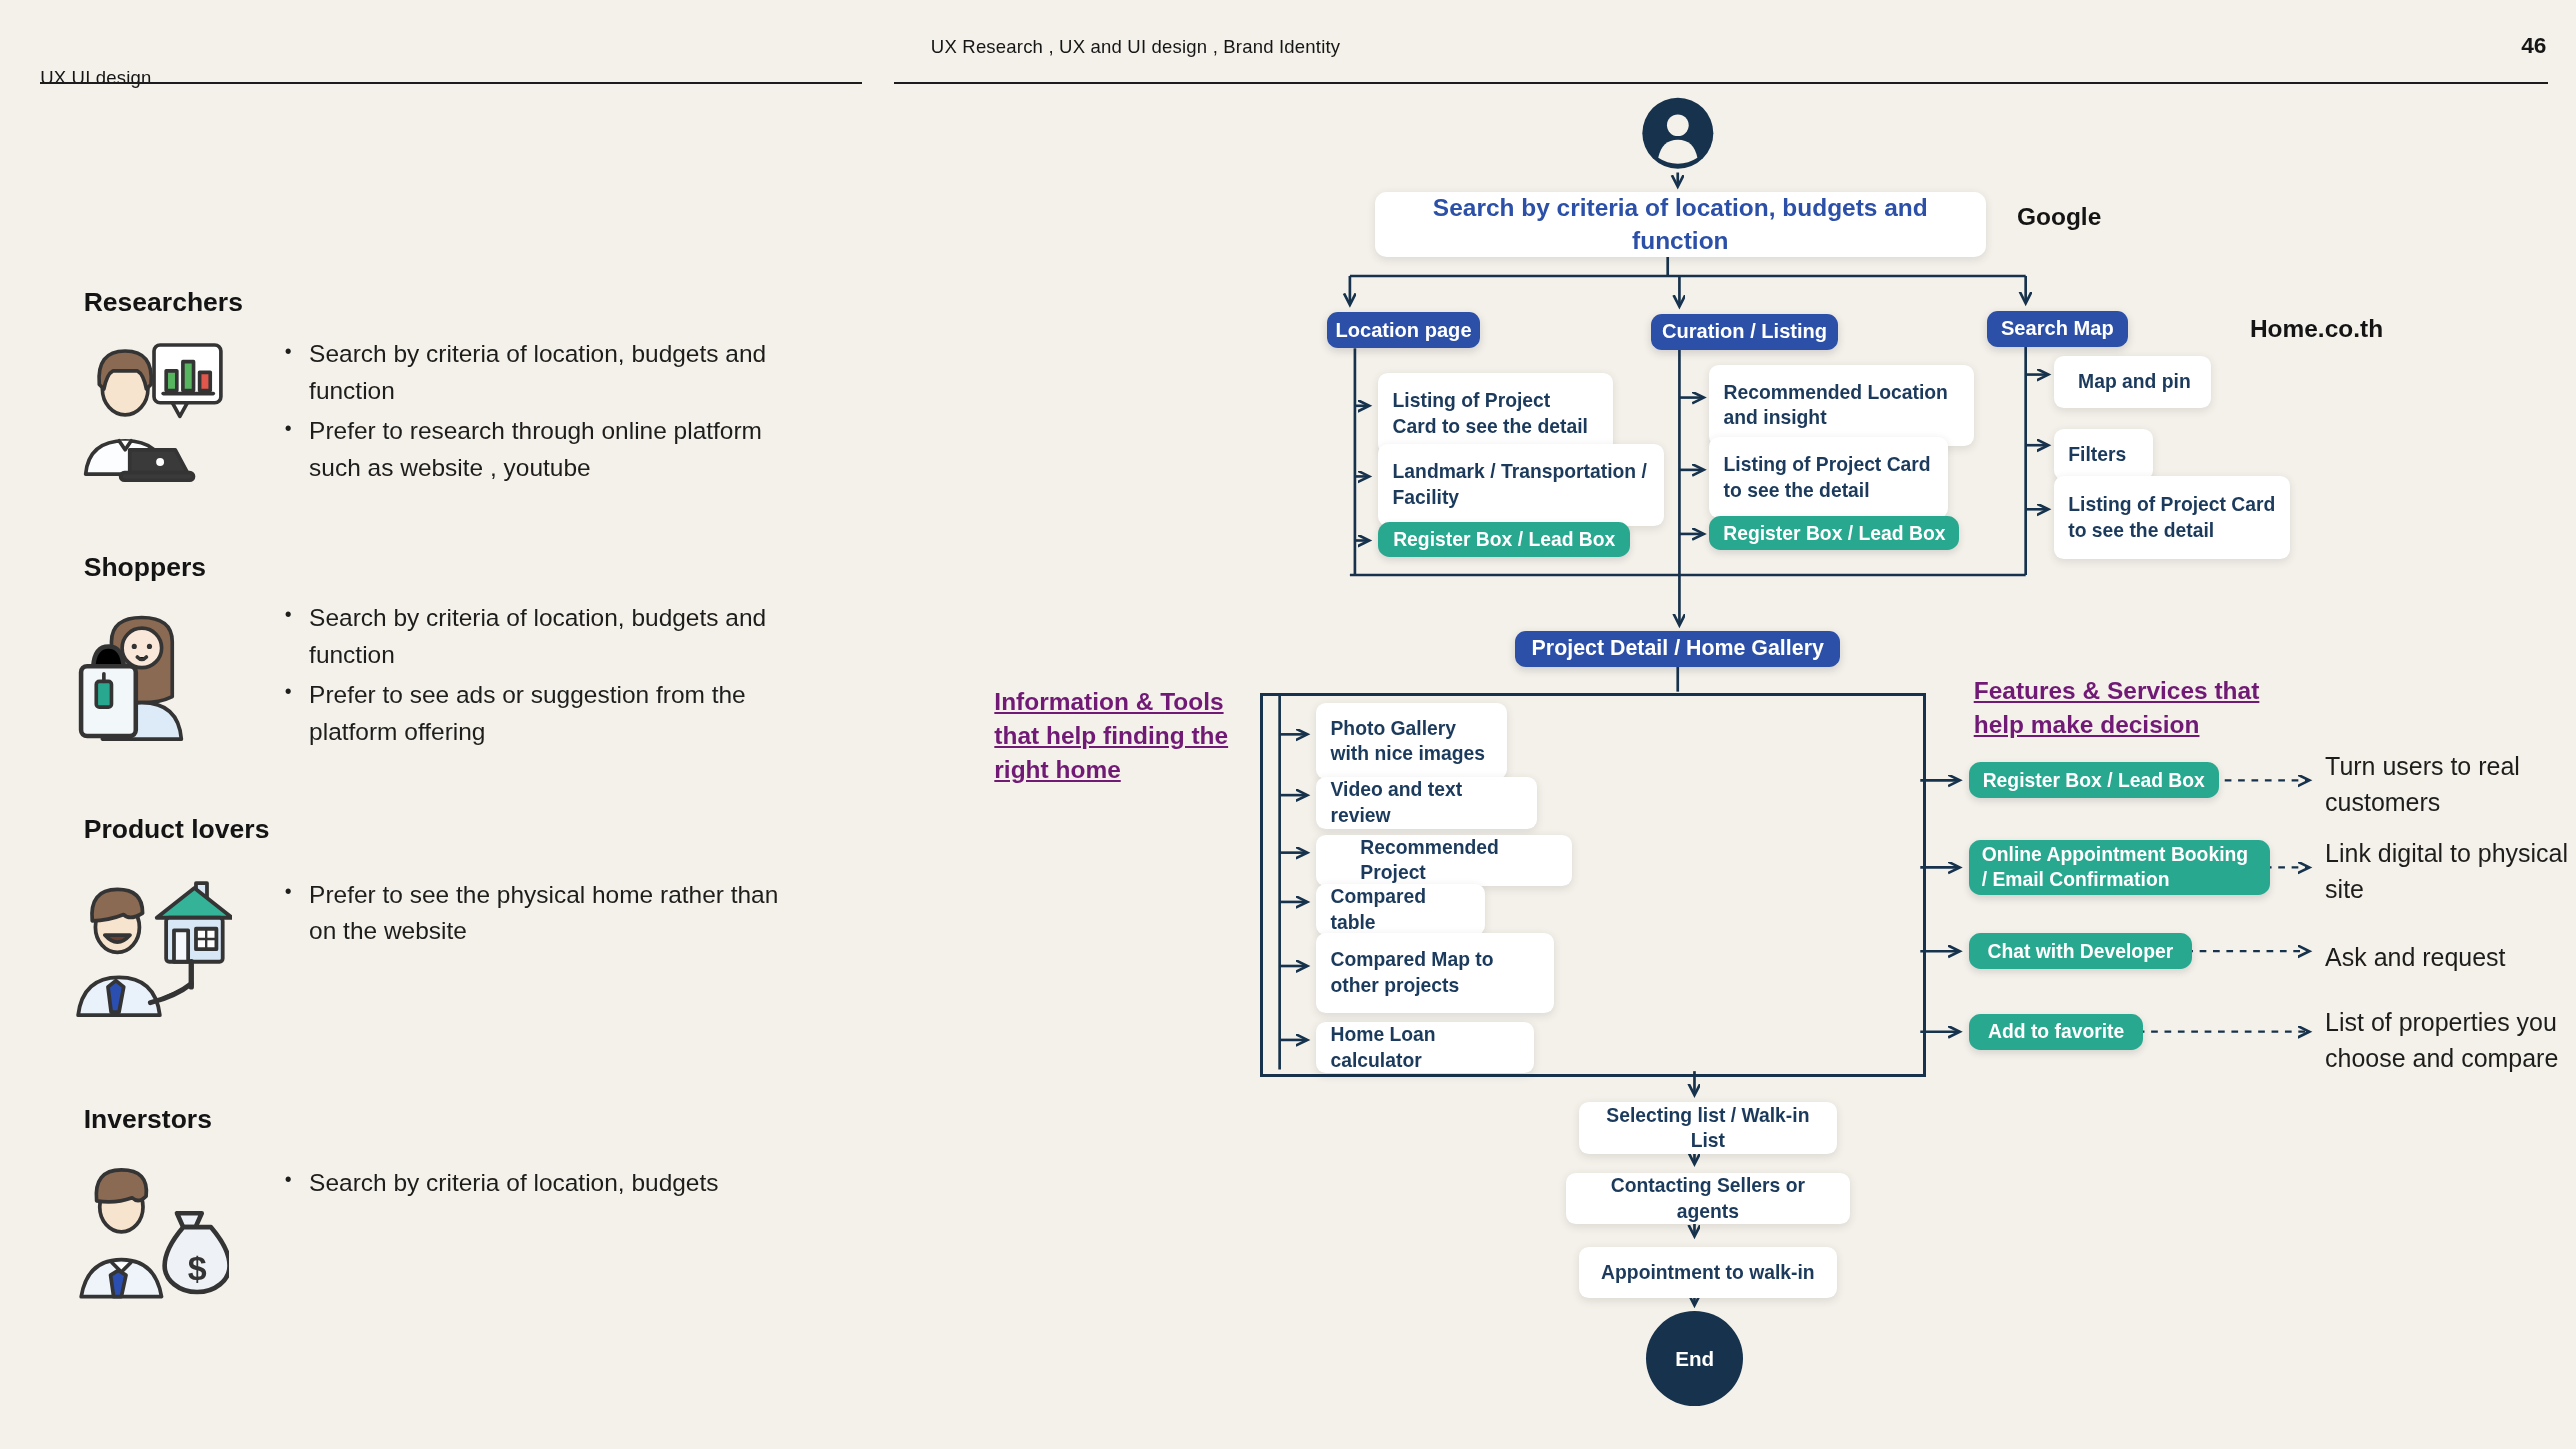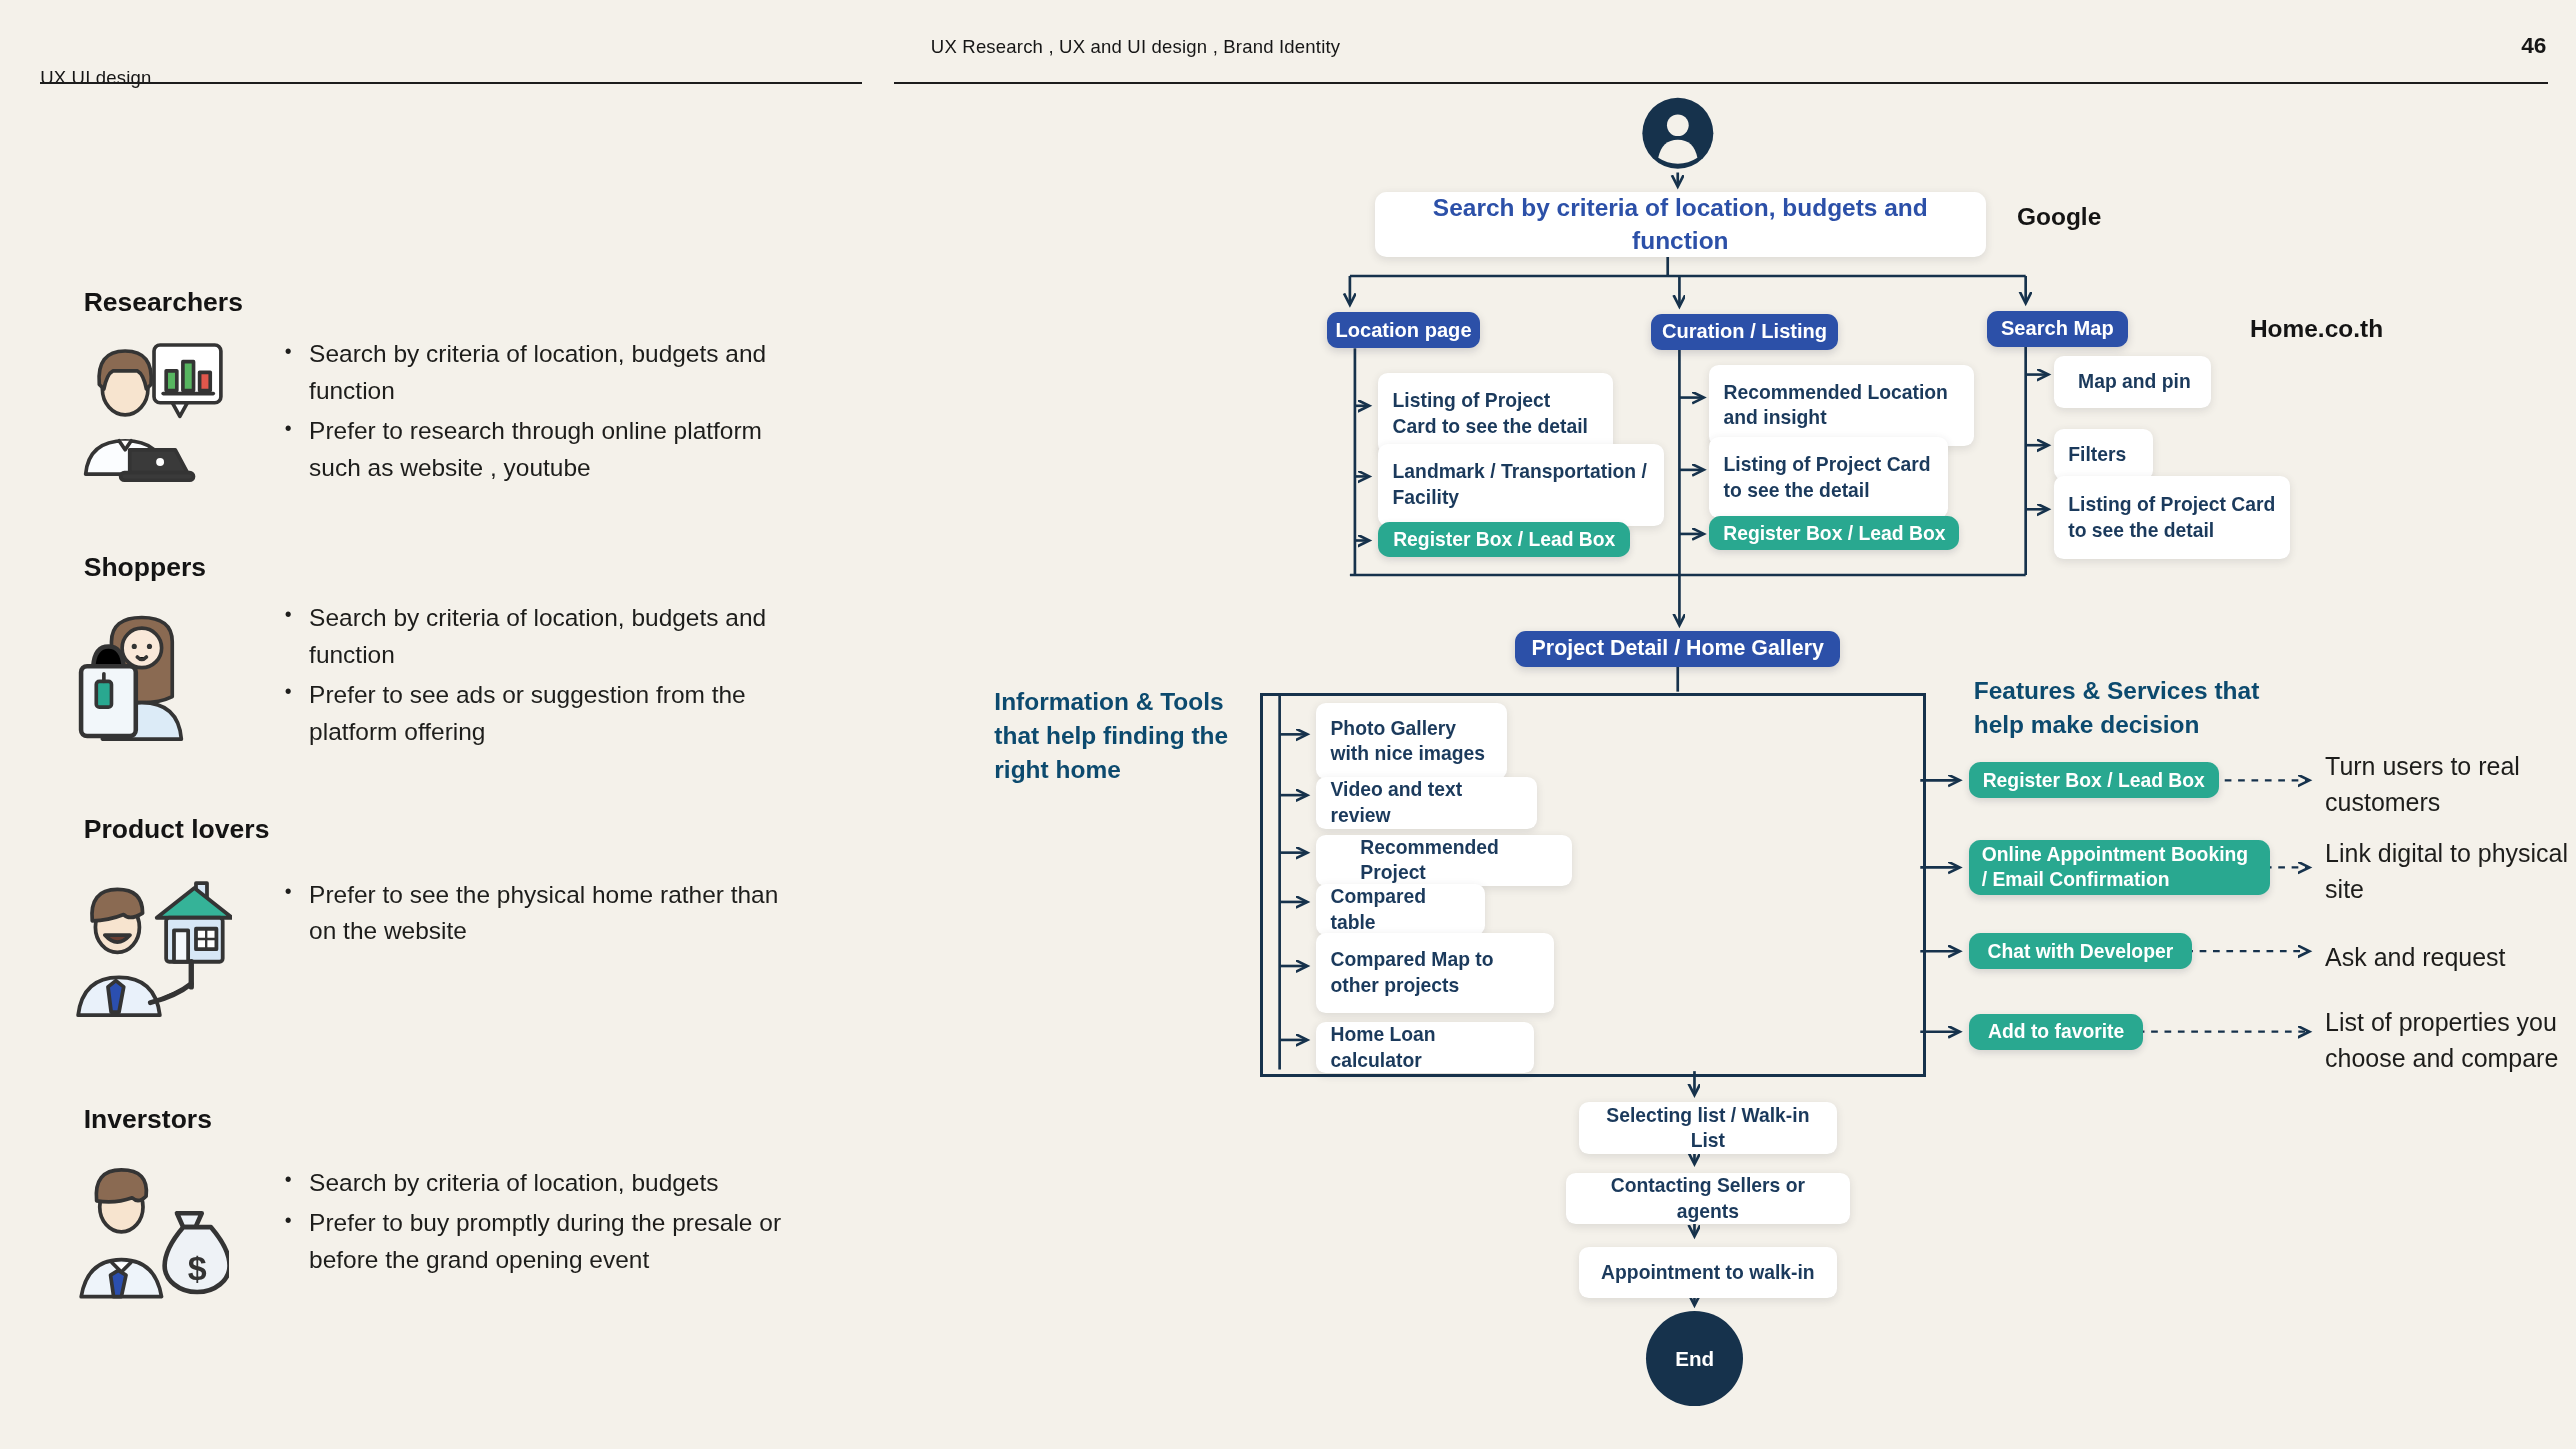--- a/index.html
+++ b/index.html
@@ -20,21 +20,21 @@
   .pill-blue{background:#2c50a8;color:#fff;font-weight:700;border-radius:.42vw;
              display:flex;align-items:center;justify-content:center;text-align:center;
              box-shadow:0 .12vw .35vw rgba(40,40,60,.18);}
   .pill-green{background:#29a890;color:#fff;font-weight:700;font-size:.75vw;border-radius:.45vw;
               display:flex;align-items:center;justify-content:center;text-align:left;
               padding:0 .5vw;line-height:1.3;box-shadow:0 .12vw .3vw rgba(40,40,60,.15);}
   .card{background:#fff;border-radius:.38vw;color:#1b3a5c;font-weight:700;font-size:.75vw;
         line-height:1.32;display:flex;align-items:center;padding:.3vw .55vw;
         box-shadow:0 .1vw .35vw rgba(50,50,60,.12);}
   .card.center{justify-content:center;text-align:center;}
-  .sec-label{font-weight:700;font-size:.95vw;color:#0c4a6e;line-height:1.38;}
+  .sec-label{font-weight:700;font-size:.95vw;color:#701a75;line-height:1.38;text-decoration:underline;}
   .note{font-size:.97vw;color:#1d1d1b;line-height:1.42;}
   .bigbox{border:.12vw solid #16324c;background:transparent;}
   .endnode{background:#16324c;color:#fff;font-weight:700;font-size:.8vw;border-radius:50%;
            display:flex;align-items:center;justify-content:center;}
   .lbl-bold{font-size:.92vw;font-weight:700;color:#141414;display:flex;align-items:center;}
   .conn{position:absolute;inset:0;width:100%;height:100%;}
   .conn path{stroke:#16324c;stroke-width:1.6;fill:none;}
   .conn path.dash{stroke-dasharray:4 4;stroke-width:1.4;}
   svg text{font-family:"Liberation Sans","DejaVu Sans",sans-serif;}
 </style>
@@ -131,21 +131,20 @@
         <path d="M24,72 l6,6 6,-6" fill="#ffffff"></path>
         <path d="M28,77 l5,3 -3,14 -5,0 -2,-14 z" fill="#2b4fb0"></path>
         <path d="M66,40 l16,0 -4,9 -8,0 z" fill="#eef2f6" stroke-width="3"></path>
         <path d="M70,49 q-12,14 -12,25 a21,17 0 0 0 42,0 q0,-11 -12,-25 z" fill="#eef2f6" stroke-width="3"></path>
         <text x="79" y="83" font-size="22" font-weight="bold" fill="#333333" stroke="none" text-anchor="middle">$</text>
       </g>
     </svg>
   </div>
   <ul class="abs bullets" style="left:10.85%;top:80.4%;width:20.5%;">
     <li>Search  by criteria of location, budgets</li>
-    <li>Prefer to buy promptly during the presale or before the grand opening event</li>
   </ul>
 
   <svg class="conn" viewBox="0 0 1540 882" preserveAspectRatio="none">
     <defs>
       <marker id="ah" markerWidth="10" markerHeight="10" refX="6.4" refY="3.5" orient="auto" markerUnits="userSpaceOnUse">
         <path d="M0,0 L7,3.5 L0,7" fill="none" stroke="#16324c" stroke-width="1.5"></path>
       </marker>
     </defs>
     <path d="M1003,105 L1003,113" marker-end="url(#ah)"></path>
     <path d="M997,147 L997,168"></path>

